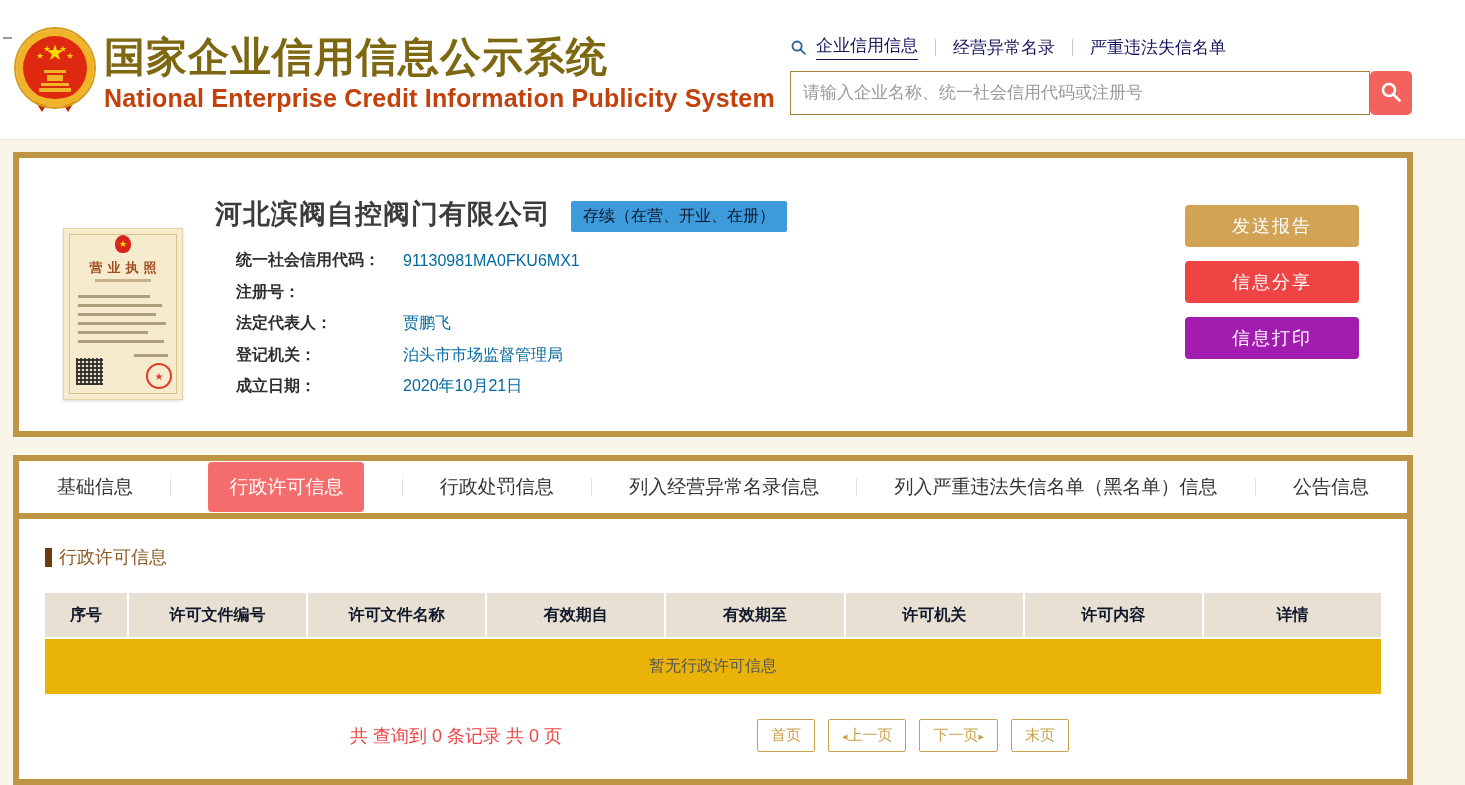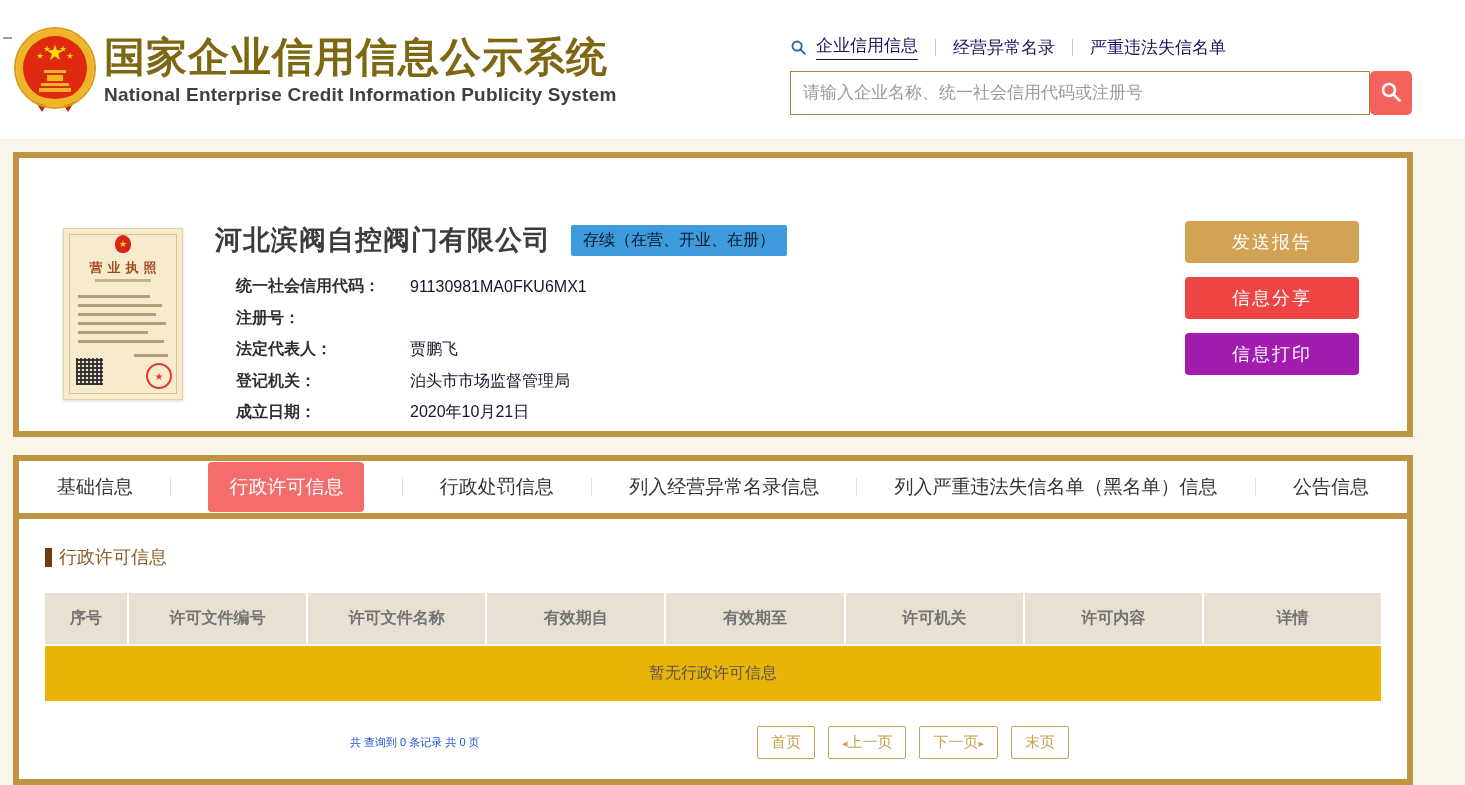--- a/index.html
+++ b/index.html
@@ -6,21 +6,21 @@
   html,body { width:1465px; height:785px; overflow:hidden; background:#F9F5E9;
               font-family:"Liberation Sans", sans-serif; }
 
   
   .site-header { position:relative; width:100%; height:140px; background:#fff;
                  border-bottom:1px solid #ECECEC; }
   .tiny-dash { position:absolute; left:3px; top:37px; width:9px; height:2px; background:#9a9a9a; }
   .logo { position:absolute; left:14px; top:26px; }
   .titles { position:absolute; left:104px; top:35px; }
   .title-zh { font-size:41px; font-weight:bold; color:#7D6711; letter-spacing:1px; line-height:1.1; }
-  .title-en { font-size:19px; font-weight:bold; color:#404040; margin-top:4px; letter-spacing:0.2px; }
+  .title-en { font-size:25px; font-weight:bold; color:#c2410c; margin-top:4px; letter-spacing:0.2px; }
 
   .header-right { position:absolute; right:53px; top:34px; width:622px; }
   .top-nav { display:flex; align-items:center; font-size:17px; color:#16165E; }
   .top-nav .mag { margin-right:9px; display:flex; }
   .nav-link { color:#16165E; cursor:pointer; }
   .nav-link.current { border-bottom:1px solid #16165E; padding-bottom:2px; }
   .nav-sep { width:1px; height:17px; background:#C6C6D6; margin:0 17px; }
   .search-row { display:flex; margin-top:11px; height:44px; }
   .search-input { flex:1; height:44px; border:1px solid #A3823C; background:#fff;
                   font-size:17px; padding:0 12px; color:#333; outline:none;
@@ -52,30 +52,30 @@
   .lic-qr { position:absolute; left:12px; bottom:14px; width:27px; height:27px;
             background:
               repeating-linear-gradient(0deg, rgba(40,40,40,.9) 0 2px, transparent 2px 4px),
               repeating-linear-gradient(90deg, #444 0 2px, #ECE2C4 2px 4px); }
   .lic-seal { position:absolute; right:10px; bottom:10px; width:26px; height:26px;
               border:2px solid #E0392B; border-radius:50%; display:flex; align-items:center;
               justify-content:center; color:#E0392B; font-size:10px; }
   .lic-sign { position:absolute; right:14px; bottom:42px; width:34px; height:3px; background:#AE9F7D; }
 
   .company-main { position:absolute; left:196px; top:38px; }
-  .name-row { display:flex; align-items:center;margin-top:26px; }
+  .name-row { display:flex; align-items:flex-end; }
   .company-name { font-size:27px; font-weight:bold; color:#3C3C3C; letter-spacing:1px; }
   .status-badge { margin-left:20px; background:#3D9BDC; color:#0f172a; font-size:16px;
                   padding:5px 12px; border-radius:2px; }
   .info-rows { margin-top:13px; margin-left:21px; }
   .info-row { display:flex; height:31.5px; align-items:center; font-size:16px; }
   .info-label { font-weight:bold; color:#2F2F2F; width:160px; }
-  .info-value { color:#0f172a; margin-left:14px; }
-
-  .action-col { position:absolute; left:1166px; top:63px; width:174px; }
+  .info-value { color:#0369a1; margin-left:7px; }
+
+  .action-col { position:absolute; left:1166px; top:47px; width:174px; }
   .action-btn { display:block; width:174px; height:42px; border:none; border-radius:4px;
                 color:#fff; font-size:18px; letter-spacing:2px; cursor:pointer;
                 font-family:"Liberation Sans", sans-serif; }
   .action-btn + .action-btn { margin-top:14px; }
   .btn-report { background:#D2A355; }
   .btn-share  { background:#ef4444; }
   .btn-print  { background:#a21caf; }
 
   
   .tab-bar { height:52px; display:flex; align-items:center; justify-content:space-between;
@@ -86,27 +86,27 @@
   .gold-divider { height:6px; background:#BE9543; }
 
   
   .content { padding:26px 26px 0 26px; }
   .section-title { display:flex; align-items:center; }
   .section-bar { width:7px; height:19px; background:#6E3A10; margin-right:7px; }
   .section-text { font-size:18px; color:#8A5A28; }
 
   .grid-table { margin-top:24px; }
   .grid-head { display:grid; grid-template-columns:82px repeat(7, 1fr); column-gap:2px; }
-  .grid-head .cell { background:#E8E0D3; color:#737373; font-weight:bold; font-size:16px;
-                     height:51px; display:flex; align-items:center; justify-content:center; }
+  .grid-head .cell { background:#E8E0D3; color:#0f172a; font-weight:bold; font-size:16px;
+                     height:44px; display:flex; align-items:center; justify-content:center; }
   .empty-row { margin-top:2px; height:55px; background:#eab308; display:flex;
                align-items:center; justify-content:center; font-size:16px; color:#555; }
 
   .pagination { margin-top:25px; display:flex; align-items:center; }
-  .page-summary { margin-left:305px; font-size:11px; color:#1d4ed8;text-align:center; }
+  .page-summary { margin-left:305px; font-size:18px; color:#ef4444;text-align:center; }
   .page-btns { margin-left:auto; margin-right:312px; display:flex; gap:13px; }
   .page-btn { border:1px solid #C9A24B; color:#C9A24B; background:#fff; font-size:15px;
               padding:6px 13px; border-radius:2px; cursor:pointer; white-space:nowrap;
               font-family:"Liberation Sans", sans-serif; }
   .page-btn .arrow { font-size:11px; }
 </style>
 </head>
 <body>
 
 <div class="site-header">

